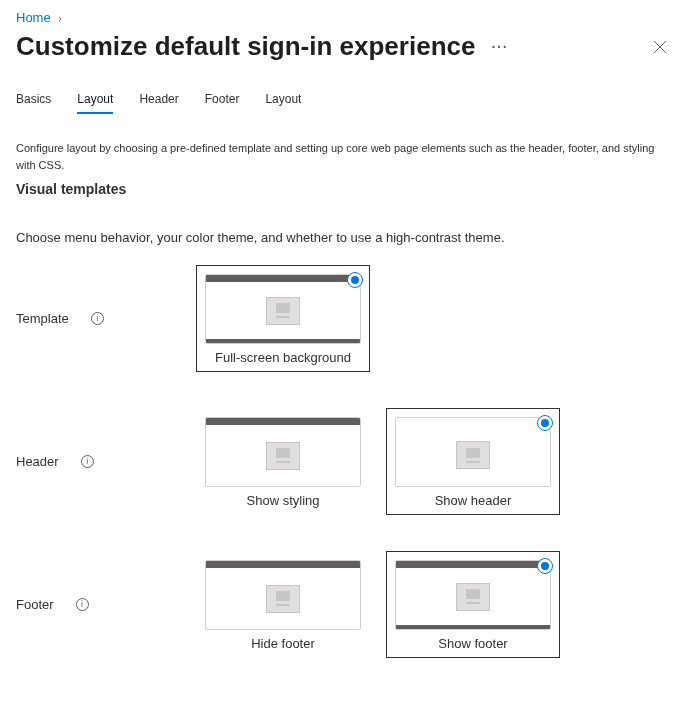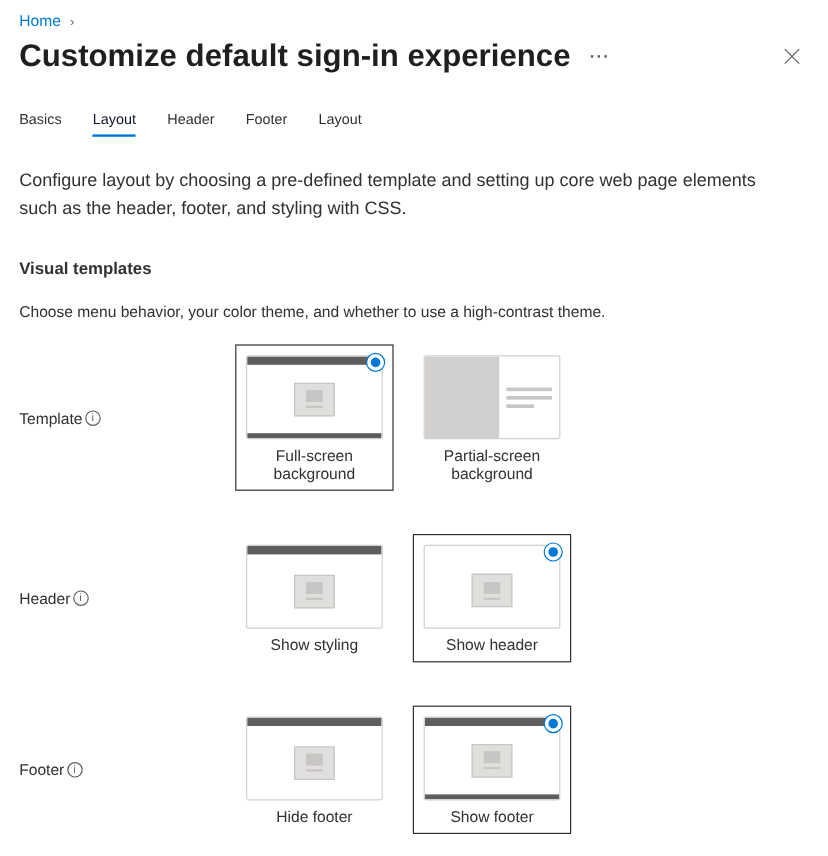--- a/index.html
+++ b/index.html
@@ -26,33 +26,33 @@
   }
   .more-btn { font-size: 14px; color: #605e5c; cursor: pointer; padding: 4px; letter-spacing: 1px; }
   .close-btn { width: 28px; height: 28px; display:flex; align-items:center; justify-content:center; cursor:pointer; color:#605e5c; }
   .close-btn svg { width: 14px; height: 14px; stroke: currentColor; }
   .tabs { display:flex; gap:26px; border-bottom:none; margin-bottom:26px; }
   .tab { padding: 6px 0 8px 0; font-size:12px; color:#323130; cursor:pointer; position:relative; }
   .tab.active { color:#0f172a; font-weight:400; }
   .tab.active::after {
     content:""; position:absolute; left:0; right:0; bottom:0; height:2px; background:#0078d4;
   }
-  .description { font-size:15px; line-height:1.5; color:#323130; margin-bottom:30px; max-width:640px; }
-  .section-heading { font-size:14px; font-weight:600; margin-bottom:21px; }
+  .description { font-size:11px; line-height:1.5; color:#323130; margin-bottom:8px; max-width:640px; }
+  .section-heading { font-size:14px; font-weight:600; margin-bottom:33px; }
   .section-sub { font-size:13px; margin-bottom:20px; }
   .opt-row { display:flex; align-items:center; margin-bottom:36px; }
-  .opt-label { width:180px; font-size:13px; color:#323130; display:flex; align-items:center; gap:2px; }
+  .opt-label { width:180px; font-size:13px; color:#323130; display:flex; align-items:center; gap:22px; }
   .info-icon {
     display:inline-flex; align-items:center; justify-content:center;
     width:13px; height:13px; border:1px solid #605e5c; border-radius:50%;
     font-size:9px; color:#605e5c; text-align:center; line-height:1;
   }
   .opt-cards { display:flex; gap:16px; }
   .card {
-    width:132px; border:1px solid transparent; position:relative; cursor:pointer;
+    width:174px; border:1px solid transparent; position:relative; cursor:pointer;
     padding:8px 8px 6px 8px; text-align:center;
   }
   .card.selected { border:1px solid #323130; }
   .card .radio {
     position:absolute; top:6px; right:6px; width:16px; height:16px;
     border:1px solid #0078d4; border-radius:50%; display:flex; align-items:center; justify-content:center;
     background:#fff;
   }
   .card .radio .dot { width:8px; height:8px; border-radius:50%; background:#0078d4; }
   .card-caption { margin-top:6px; font-size:13px; color:#323130; }
@@ -126,31 +126,20 @@
           <div class="thumb-body">
               <div class="thumb-inner">
                 <div class="sq"></div>
                 <div class="ln"></div>
               </div>
             </div>
           <div class="thumb-bar-bottom"></div>
         </div>
         <div class="card-caption">Full-screen background</div>
       </div>
-      <div class="card">
-        <div class="thumb partial">
-          <div class="left"></div>
-          <div class="right">
-              <div class="pl"></div>
-              <div class="pl"></div>
-              <div class="pl short"></div>
-            </div>
-        </div>
-        <div class="card-caption">Partial-screen background</div>
-      </div>
     </div>
   </div>
 
   <div class="opt-row">
     <div class="opt-label">
       <span>Header</span>
       <span class="info-icon">i</span>
     </div>
     <div class="opt-cards">
       <div class="card">

